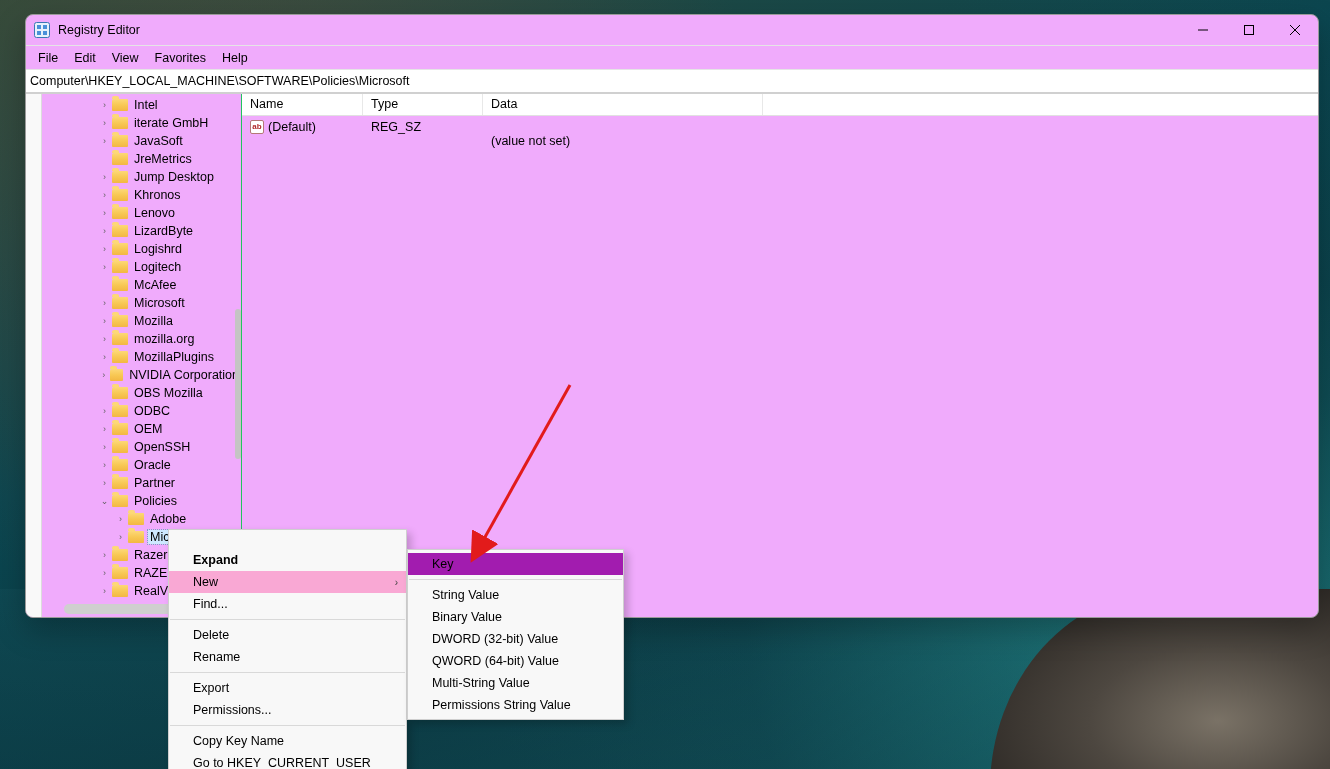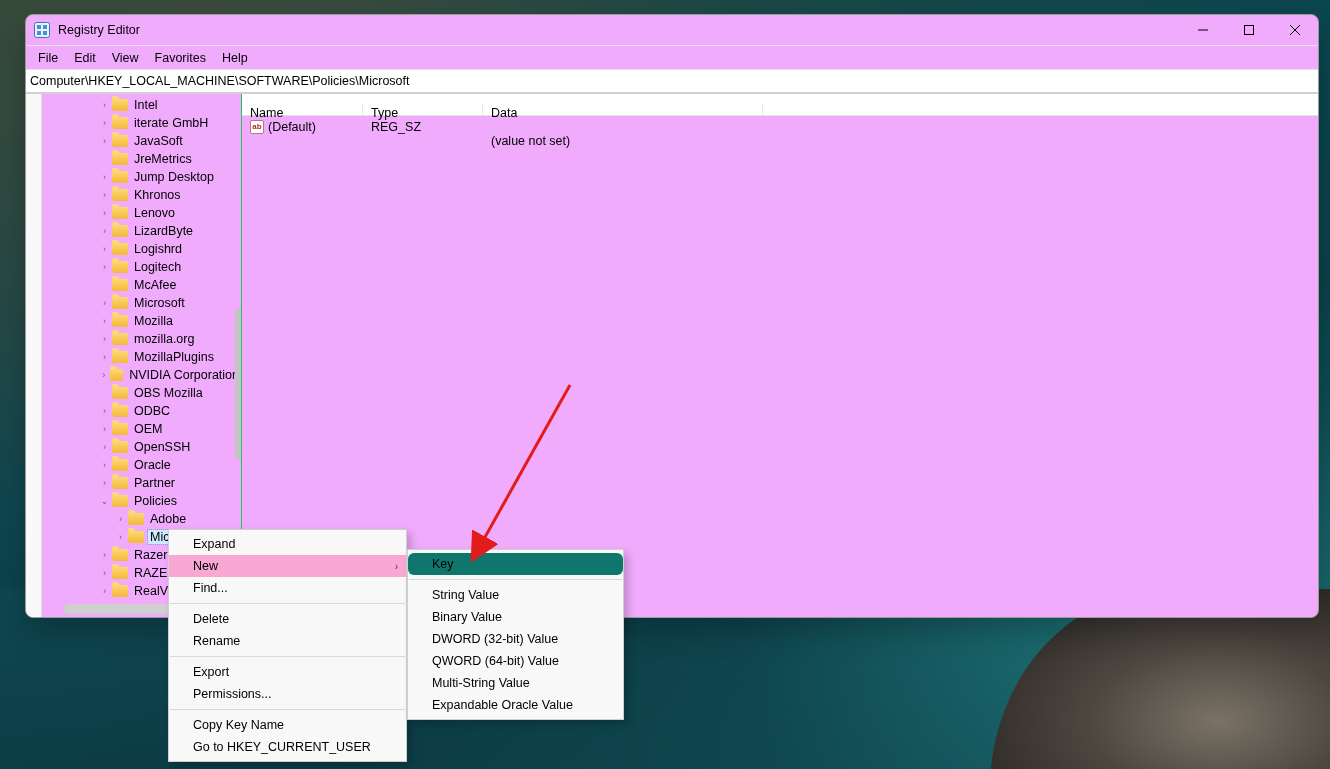--- a/index.html
+++ b/index.html
@@ -36,21 +36,21 @@
 
   .addressbar { height:23px; display:flex; align-items:center; padding:0 4px; border-bottom:1px solid #d0d0d0; background:#fff; }
 
   .client { flex:1; display:flex; min-height:0; border-top:1px solid #d0d0d0; }
   .scroll-gutter { width:16px; background:#f9f9f9; border-right:1px solid #dcdcdc; }
   .tree-panel { width:200px; border-right:1px solid #22c55e; display:flex; flex-direction:column; overflow:hidden; }
   .tree { flex:1; overflow:auto; padding-top:2px; }
 
   .list-panel { flex:1; display:flex; flex-direction:column; }
   .list-header { height:22px; display:flex; border-bottom:1px solid #e1e1e1; background:#fff; }
-  .list-header .col { padding:3px 8px; border-right:1px solid #e8e8e8; color:#000;margin-top:9px; }
+  .list-header .col { padding:3px 8px; border-right:1px solid #e8e8e8; color:#000; }
   .list-row { display:flex; align-items:center; height:21px; }
   .list-cell { padding:2px 8px; display:flex; align-items:flex-start; gap:4px; }
 
   .tree-item { display:flex; align-items:center; height:18px; white-space:nowrap; }
   .tree-item .chev { width:9px; height:9px; margin-right:3px; display:inline-flex; align-items:center; justify-content:center; color:#606060; font-size:9px; }
   .tree-item .chev::before { content:"›"; }
   .tree-item.open > .chev::before { content:"⌄"; }
   .tree-item .folder { width:16px; height:12px; margin-right:4px;
     background: linear-gradient(180deg,#fdd877 0%,#f8c854 50%,#f3b742 100%);
     border-radius:1px; border-top-left-radius:2px;
@@ -64,23 +64,23 @@
   .label-wrap { padding:0 2px; }
 
   .reg-icon { width:14px; height:14px; background:#fff; border:1px solid #b57878;
     display:flex; align-items:center; justify-content:center; color:#b02a2a; font-size:8px; font-weight:bold;
     border-radius:2px;
   }
 
   .context-menu { position:absolute; background:#f8f8f8; border:1px solid #cfcfcf;
     box-shadow:4px 4px 8px rgba(0,0,0,0.2); padding:3px 0; }
   .cm-item { height:22px; display:flex; align-items:center; padding:0 24px; position:relative; }
-  .cm-item.bold { font-weight:normal; }
+  .cm-item.bold { font-weight:bold;margin-top:16px; }
   .cm-item.hover { background:#f9a8d4; }
-  .cm-item.highlight { background:#0f766e;border-radius:6px; }
+  .cm-item.highlight { background:#a21caf; }
   .cm-sep { height:1px; background:#d9d9d9; margin:4px 1px; }
   .cm-sub { position:absolute; right:8px; top:50%; transform:translateY(-50%); font-size:10px; color:#444; }
   .cm-sub::before { content:"›"; }
 
   .bottom-scroll { position:absolute; left:38px; bottom:3px; height:10px; width:185px; background:#cfcfcf; border-radius:5px; }
 
   .arrow-annot { position:absolute; pointer-events:none; }
 
 </style>
 </head>
@@ -349,21 +349,21 @@
   <div class="cm-item">
       <span>DWORD (32-bit) Value</span>
     </div>
   <div class="cm-item">
       <span>QWORD (64-bit) Value</span>
     </div>
   <div class="cm-item">
       <span>Multi-String Value</span>
     </div>
   <div class="cm-item">
-      <span>Expandable Oracle Value</span>
+      <span>Permissions String Value</span>
     </div>
 </div>
 
 <svg class="arrow-annot" style="left:460px; top:380px;" width="120" height="190">
   <defs>
     <marker id="ahead" markerWidth="10" markerHeight="10" refX="7" refY="5" orient="auto">
       <path d="M0,0 L10,5 L0,10 z" fill="#e21b1b"></path>
     </marker>
   </defs>
   <line x1="110" y1="5" x2="15" y2="175" stroke="#e21b1b" stroke-width="3" marker-end="url(#ahead)"></line>

